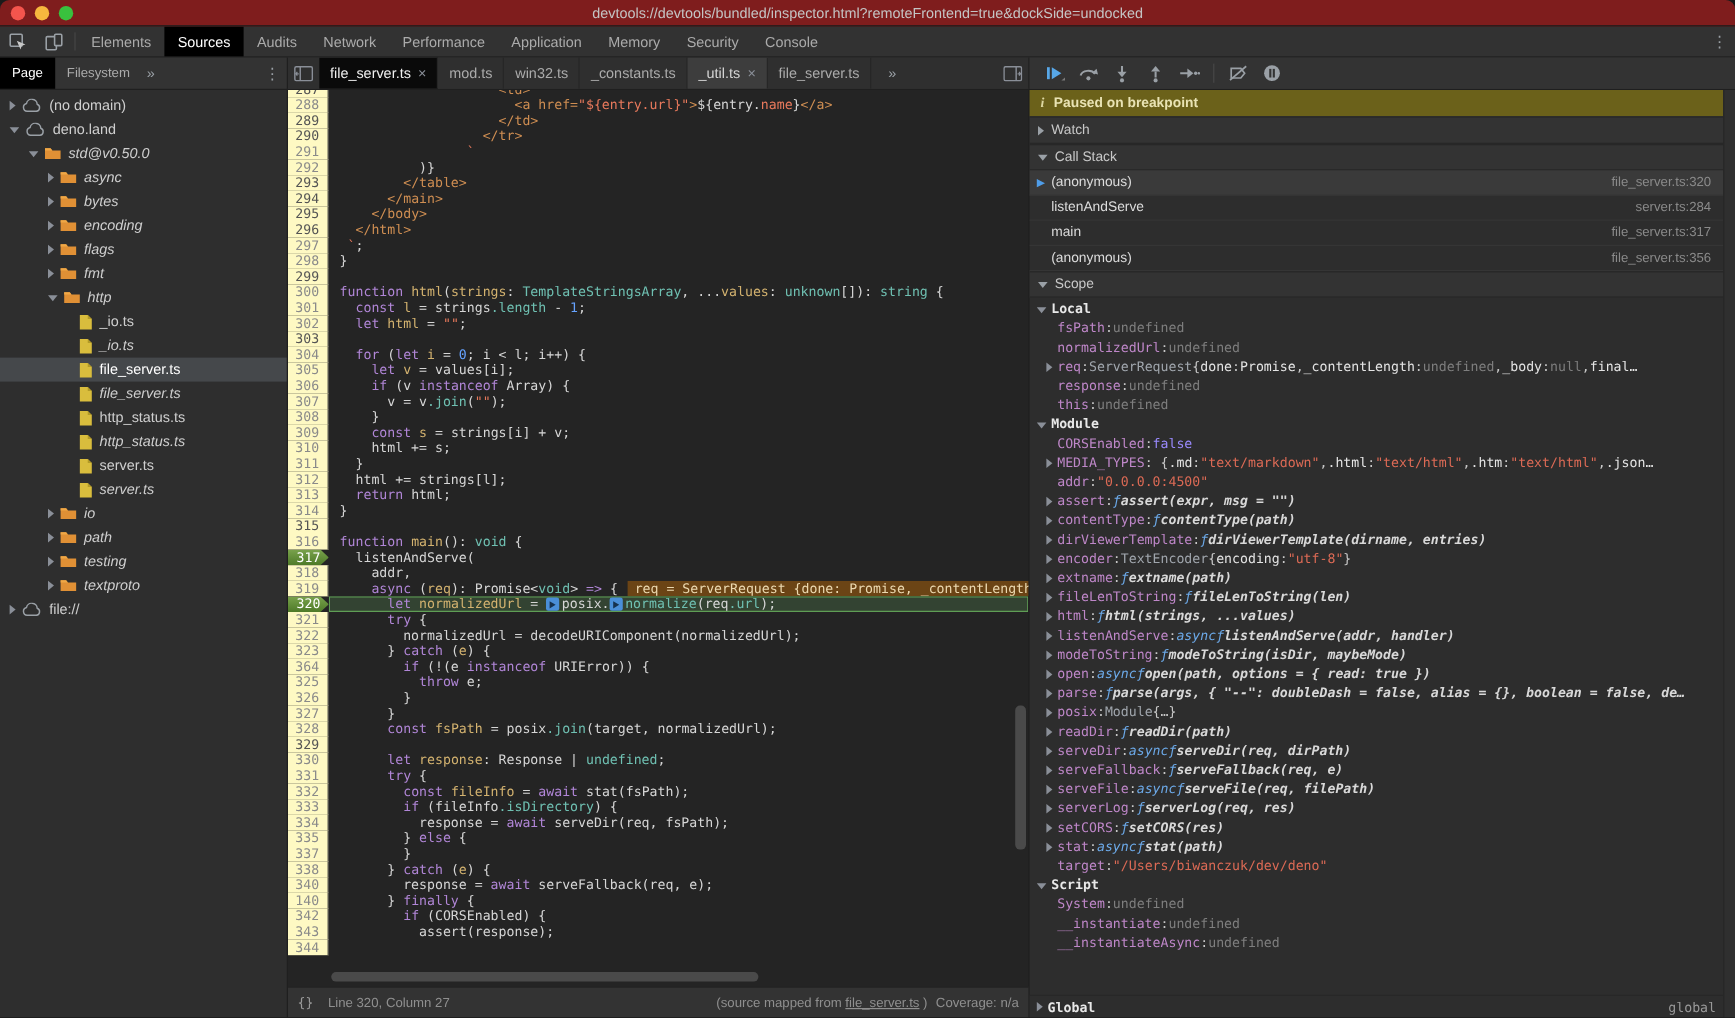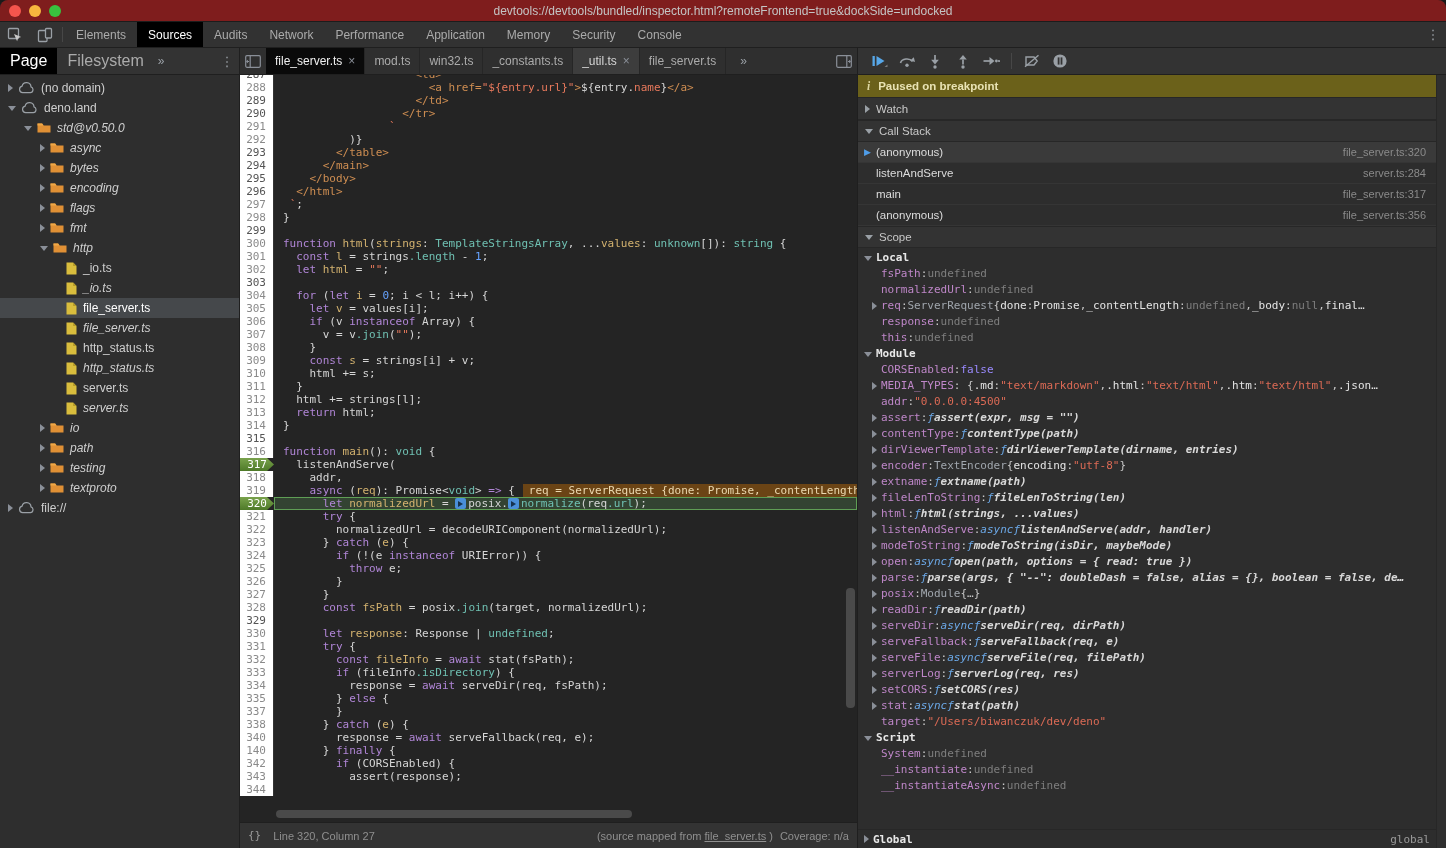--- a/index.html
+++ b/index.html
@@ -20,21 +20,21 @@
   .tbicon { width:30px; display:flex; align-items:center; justify-content:center; }
   .vsep { width:1px; background:#474747; margin:5px 2px; }
   .maintabs { display:flex; align-items:stretch; }
   .maintab { padding:0 11px; font-size:12px; color:#ababab; display:flex; align-items:center; cursor:default; }
   .maintab.active { background:#000; color:#fff; }
   .menu-dots { margin-left:auto; width:26px; display:flex; align-items:center; justify-content:center; color:#9aa0a6; font-size:13px; }
 
   
   .subbar { height:27px; display:flex; flex:none; background:#333; border-bottom:1px solid #1f1f1f; }
   .nav-head { width:240px; flex:none; display:flex; align-items:stretch; border-right:1px solid #1f1f1f; }
-  .navtab { padding:0 10px; font-size:16px; color:#ababab; display:flex; align-items:center; }
+  .navtab { padding:0 10px; font-size:11px; color:#ababab; display:flex; align-items:center; }
   .navtab.active { background:#000; color:#fff; }
   .chev { color:#9aa0a6; font-size:12px; display:flex; align-items:center; padding:0 4px; }
   .nav-dots { margin-left:auto; width:24px; display:flex; align-items:center; justify-content:center; color:#9aa0a6; font-size:13px; }
   .edit-head { width:618px; flex:none; display:flex; align-items:stretch; background:#2f2f2f; border-right:1px solid #1f1f1f; }
   .paneltoggle { width:26px; display:flex; align-items:center; justify-content:center; flex:none; }
   .edtabs { display:flex; align-items:stretch; overflow:hidden; flex:1; }
   .edtab { padding:0 9px; font-size:12px; color:#ababab; display:flex; align-items:center; gap:6px; white-space:nowrap; border-right:1px solid #262626; }
   .edtab.active { background:#0a0a0a; color:#f0f0f0; }
   .edtab.hover { background:#3d3d3d; color:#d6d6d6; }
   .edtab .x { color:#8a8f98; font-size:12px; }
@@ -56,21 +56,21 @@
   .tri.d { border-top:5px solid #8a8f98; border-left:4px solid transparent; border-right:4px solid transparent; }
   .tri.none { width:5px; }
   .tspace { flex:none; }
   .ticon { display:flex; align-items:center; margin-left:5px; flex:none; }
 
   
   .editor { width:618px; flex:none; display:flex; flex-direction:column; background:#242424; position:relative; border-right:1px solid #1f1f1f; min-height:0; }
   .lines { flex:1; overflow:hidden; font-family:"DejaVu Sans Mono", monospace; font-size:11px; }
   .crow { display:flex; height:13px; line-height:13px; }
   .crow.partial { margin-top:-7px; }
-  .num { width:34px; flex:none; text-align:right; padding-right:7px; color:#8a8a8a; background:#ffffff; border-right:1px solid #333; }
+  .num { width:34px; flex:none; text-align:right; padding-right:7px; color:#8a8a8a; background:#fef9c3; border-right:1px solid #333; }
   .num.dim { color:#545454; }
   .num.bp { background:linear-gradient(#79a24c,#4e7a28); color:#fff; border-right:none;
             clip-path:polygon(0 0, 27px 0, 34px 50%, 27px 100%, 0 100%); }
   .codewrap { flex:1; position:relative; white-space:pre; overflow:hidden; color:#d6d6d6; }
   .codewrap.exec { background:rgba(88,148,86,0.28); box-shadow:inset 0 0 0 1px #5f9e55; }
   .code { padding-left:9px; display:inline-block; }
   .tk-kw  { color:#b186d7; }
   .tk-str { color:#e8795c; }
   .tk-num { color:#66a3ff; }
   .tk-def { color:#d3b26f; }
@@ -660,21 +660,21 @@
           </div>
           <div class="crow">
             <span class="num">322</span>
             <div class="codewrap"><span class="code"><span class="tk-pln">        normalizedUrl = decodeURIComponent(normalizedUrl);</span></span></div>
           </div>
           <div class="crow">
             <span class="num">323</span>
             <div class="codewrap"><span class="code"><span class="tk-pln">      } </span><span class="tk-kw">catch</span><span class="tk-pln"> (</span><span class="tk-def">e</span><span class="tk-pln">) {</span></span></div>
           </div>
           <div class="crow">
-            <span class="num">324</span>
+            <span class="num">364</span>
             <div class="codewrap"><span class="code"><span class="tk-pln">        </span><span class="tk-kw">if</span><span class="tk-pln"> (!(e </span><span class="tk-kw">instanceof</span><span class="tk-pln"> URIError)) {</span></span></div>
           </div>
           <div class="crow">
             <span class="num">325</span>
             <div class="codewrap"><span class="code"><span class="tk-pln">          </span><span class="tk-kw">throw</span><span class="tk-pln"> e;</span></span></div>
           </div>
           <div class="crow">
             <span class="num">326</span>
             <div class="codewrap"><span class="code"><span class="tk-pln">        }</span></span></div>
           </div>

